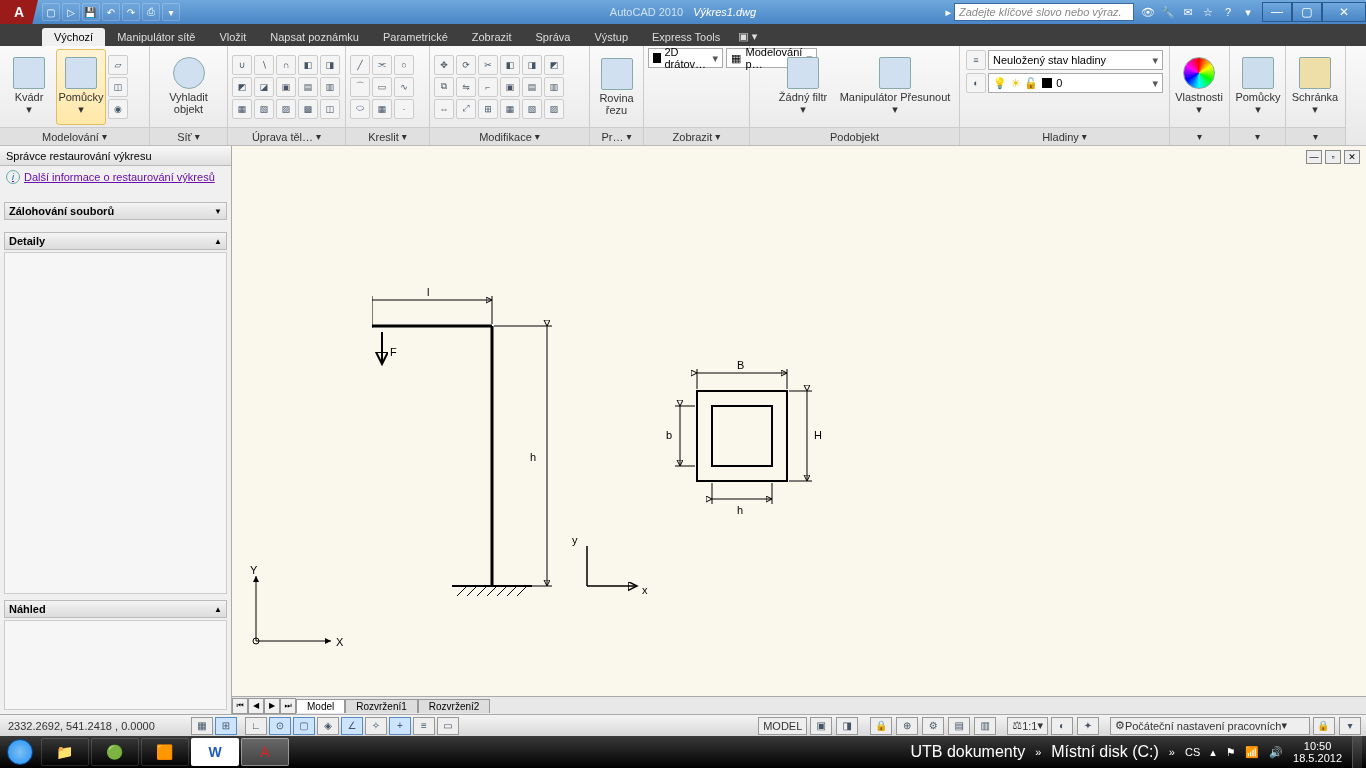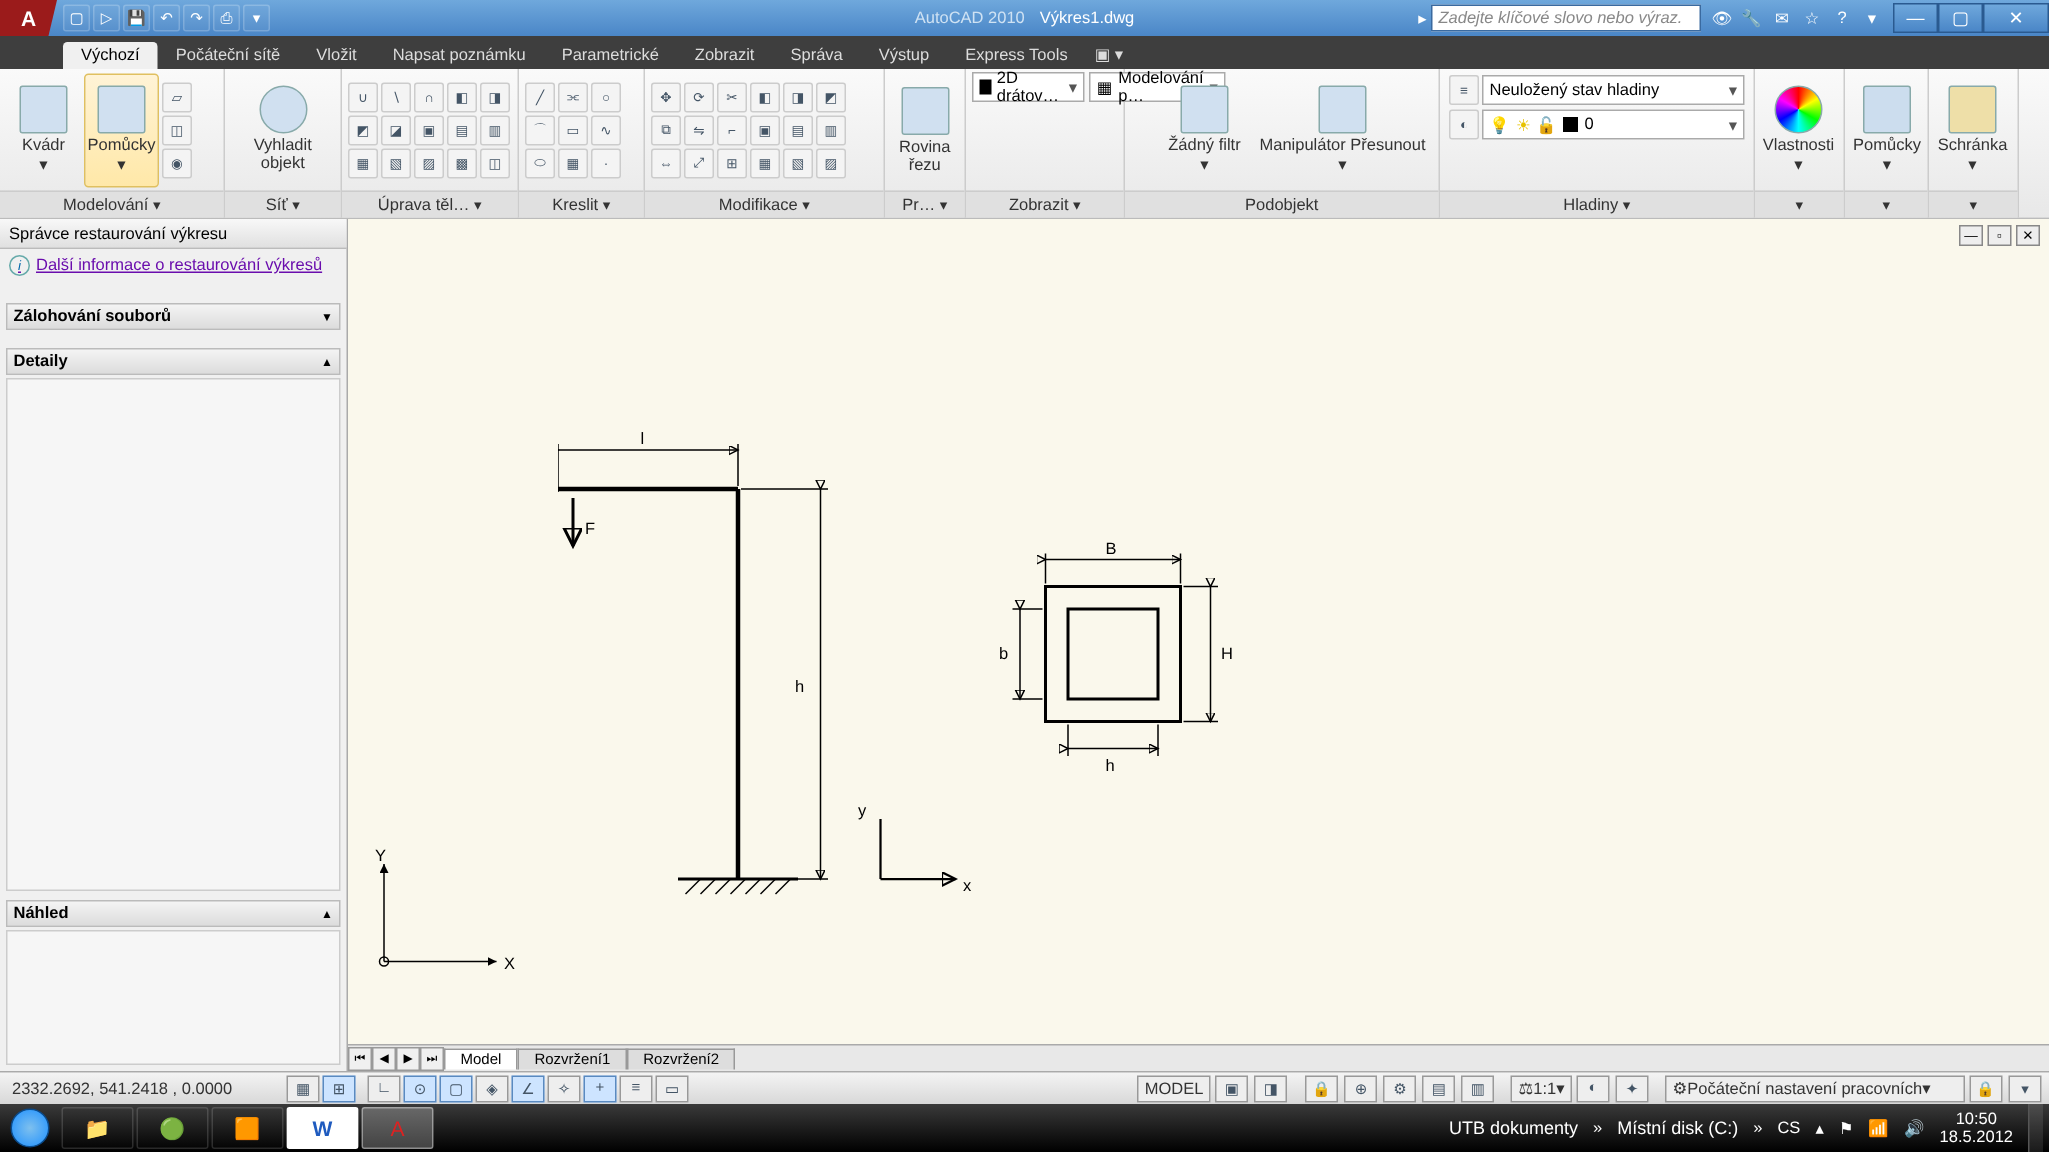--- a/index.html
+++ b/index.html
@@ -3,21 +3,21 @@
 <meta charset="utf-8">
 <style>
 * { margin: 0; padding: 0; box-sizing: border-box; font-family: "Segoe UI", Tahoma, sans-serif; font-size: 11px; }
 body { width: 1366px; height: 768px; overflow: hidden; background: #fff; display: flex; flex-direction: column; }
 .titlebar { height: 24px; background: linear-gradient(#6fa8dc, #4a86c7); display: flex; align-items: center; color: #fff; position: relative; }
 .app-logo { width: 38px; height: 24px; background: #9b1b1b; display: flex; align-items: center; justify-content: center; font-weight: bold; color: #fff; font-size: 14px; clip-path: polygon(0 0, 100% 0, 85% 100%, 0 100%); }
 .qat { display: flex; gap: 2px; padding: 0 4px; }
 .qat-btn { width: 18px; height: 18px; background: rgba(255,255,255,0.05); border: 1px solid rgba(255,255,255,0.2); border-radius: 2px; display: flex; align-items: center; justify-content: center; color: #fff; font-size: 10px; cursor: pointer; }
 .title-center { position: absolute; left: 50%; transform: translateX(-50%); display: flex; gap: 10px; align-items: center; }
 .title-app { color: #cfe2f3; }
-.title-doc { color: #fff; }
+.title-doc { color: #fff; font-style: italic; }
 .title-search { margin-left: auto; width: 180px; height: 18px; background: #fff; color: #888; font-style: italic; padding: 0 4px; display: flex; align-items: center; border: 1px solid #3a6aa0; }
 .title-right-icons { display: flex; gap: 4px; padding: 0 6px; color: #fff; }
 .title-right-icons span { width: 16px; text-align: center; }
 .win-controls { display: flex; }
 .win-btn { width: 30px; height: 20px; background: linear-gradient(#6fa8dc, #4a86c7); border: 1px solid #2a5a90; display: flex; align-items: center; justify-content: center; color: #fff; font-size: 12px; cursor: pointer; }
 .win-btn.close { width: 44px; background: linear-gradient(#6fa8dc, #4a86c7); }
 .tabbar { height: 22px; background: #3e3e3e; display: flex; align-items: flex-end; padding-left: 42px; }
 .tab { padding: 3px 12px; color: #ddd; font-size: 11px; cursor: pointer; border-radius: 3px 3px 0 0; }
 .tab.active { background: #f0f0f0; color: #000; }
 .tab-arrow { color: #ddd; padding: 3px 6px; }
@@ -57,21 +57,21 @@
 .sb-btn { width: 22px; height: 18px; border: 1px solid #999; background: #eee; margin: 0 1px; display: flex; align-items: center; justify-content: center; font-size: 10px; cursor: pointer; color: #456; }
 .sb-btn.on { background: #cde4ff; border-color: #5a8ac0; }
 .sb-right { margin-left: auto; display: flex; align-items: center; gap: 2px; padding-right: 4px; }
 .sb-label { padding: 0 4px; border: 1px solid #999; background: #eee; height: 18px; display: flex; align-items: center; }
 .taskbar { height: 32px; background: linear-gradient(#3a3a3a, #000); display: flex; align-items: center; }
 .start { width: 40px; height: 32px; display: flex; align-items: center; justify-content: center; }
 .start-orb { width: 26px; height: 26px; border-radius: 50%; background: radial-gradient(#7ec0ee, #1e90ff); border: 1px solid #0a4a8a; }
 .task-item { width: 48px; height: 28px; margin: 0 1px; border: 1px solid rgba(255,255,255,0.15); border-radius: 2px; display: flex; align-items: center; justify-content: center; font-size: 14px; cursor: pointer; }
 .task-item.active { background: rgba(255,255,255,0.25); border-color: rgba(255,255,255,0.4); }
 .tray { margin-left: auto; display: flex; align-items: center; color: #fff; gap: 10px; padding-right: 4px; font-size: 10px; }
-.tray .pin { font-size: 12px; }
+.tray .pin { font-size: 16px; }
 .tray .clock { text-align: center; line-height: 1.1; }
 .show-desktop { width: 10px; height: 32px; border-left: 1px solid #555; background: rgba(255,255,255,0.1); }
 svg.drawing { position: absolute; }
 svg.drawing * { stroke: #000; fill: none; }
 svg.drawing text { fill: #000; stroke: none; font-family: Arial; }
 .hatch { fill: url(#hatch); stroke: #000; stroke-width: 2; }
 </style>
 </head>
 <body>
 
@@ -103,21 +103,21 @@
   </div>
   <div class="win-controls">
     <div class="win-btn">—</div>
     <div class="win-btn">▢</div>
     <div class="win-btn close">✕</div>
   </div>
 </div>
 
 <div class="tabbar">
   <div class="tab active">Výchozí</div>
-  <div class="tab">Počáteční sítě</div>
+  <div class="tab">Manipulátor sítě</div>
   <div class="tab">Vložit</div>
   <div class="tab">Napsat poznámku</div>
   <div class="tab">Parametrické</div>
   <div class="tab">Zobrazit</div>
   <div class="tab">Správa</div>
   <div class="tab">Výstup</div>
   <div class="tab">Express Tools</div>
   <div class="tab-arrow">▣ ▾</div>
 </div>
 

